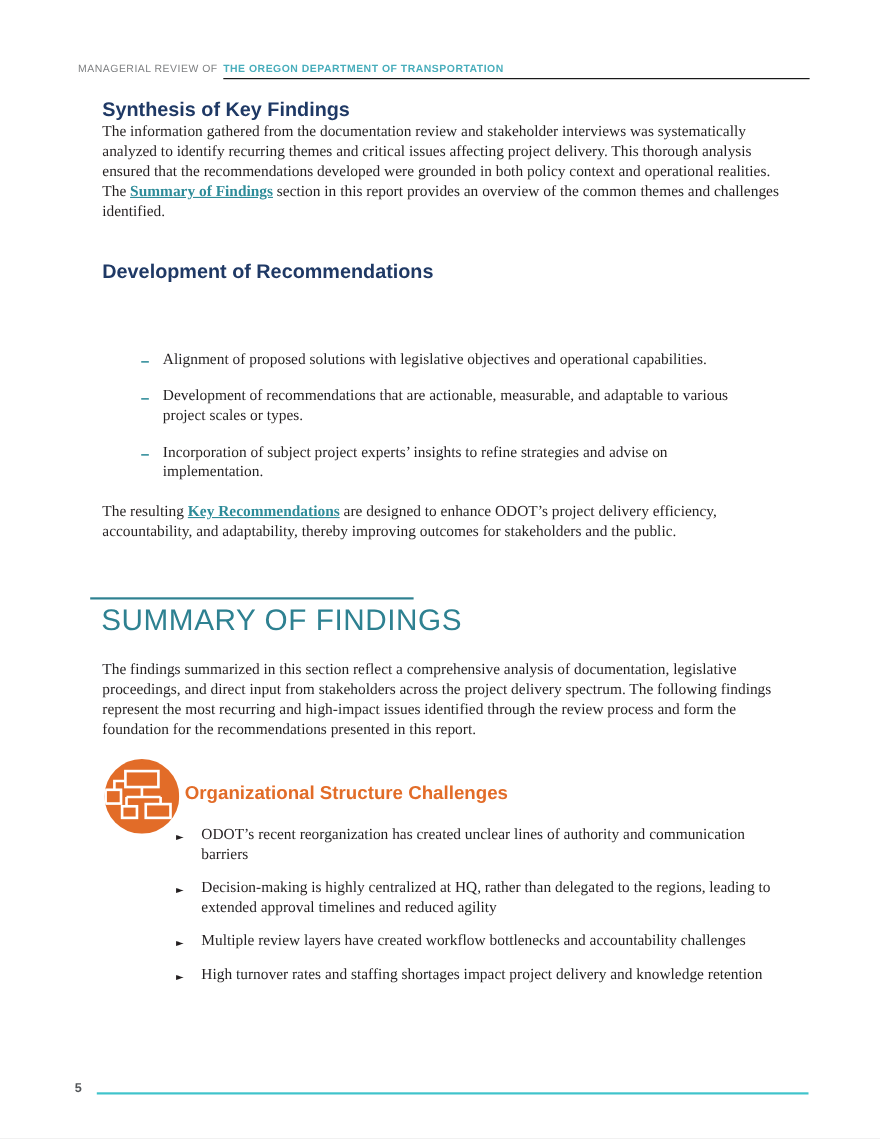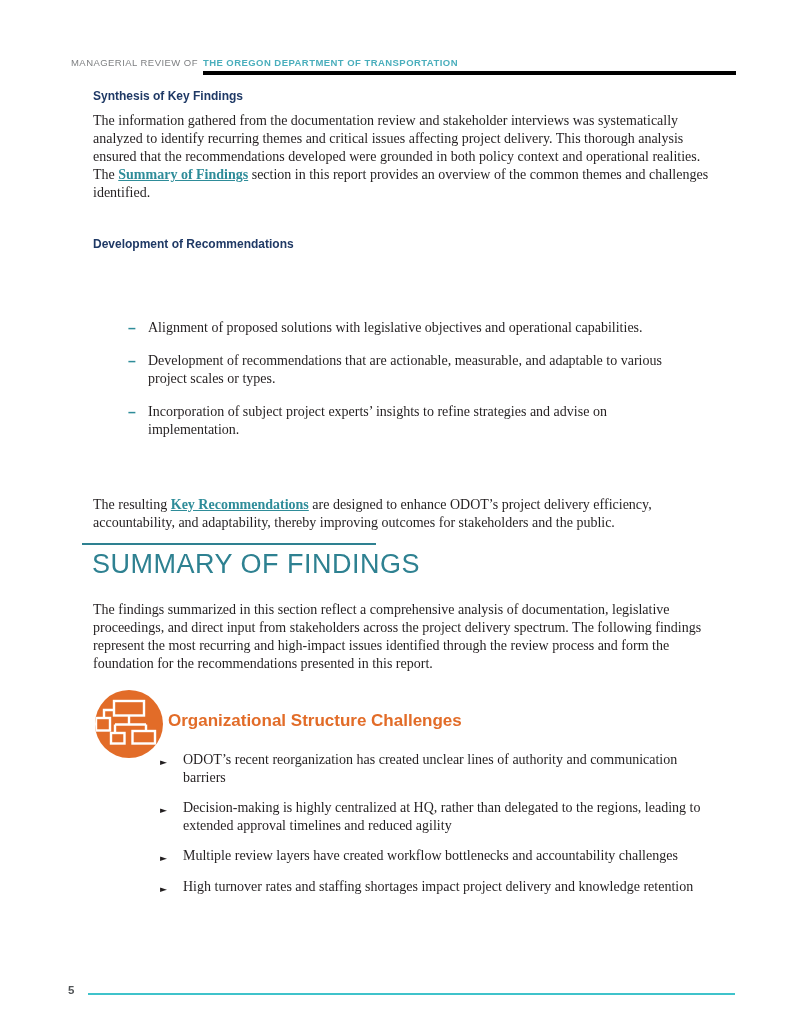--- a/index.html
+++ b/index.html
@@ -13,27 +13,27 @@
     color:#231f20;
   }
   
   .header {
     position:absolute; top:33px; left:71px; right:64px;
     display:flex; align-items:baseline;
     font-family:"Liberation Sans", sans-serif;
     font-size:9.5px; letter-spacing:0.45px;margin-top:24px;
   }
   .hdr-prefix { color:#7d7f81; white-space:pre; margin-right:5px; }
-  .hdr-title-wrap { flex:1; border-bottom:4px solid #000000; padding-bottom:3px; }
+  .hdr-title-wrap { flex:1; border-bottom:1px solid #000000; padding-bottom:3px; }
   .hdr-title { color:#49aebc; font-weight:bold; }
   
   .h-sub {
     position:absolute; left:93px; margin:0;
     font-family:"Liberation Sans", sans-serif;
-    font-size:12px; font-weight:bold; color:#1f3965;
+    font-size:18px; font-weight:bold; color:#1f3965;
   }
   
   .para {
     position:absolute; left:93px; width:632px; margin:0;
     font-size:14px; line-height:18px;
   }
   .tlink {
     color:#2e8c99; font-weight:bold; text-decoration:underline;
     text-decoration-color:#2e8c99; cursor:pointer;
   }
@@ -82,21 +82,21 @@
   .footer-rule {
     position:absolute; top:993px; left:88px; width:647px; height:2px;
     background:#3fc3cb;
   }
   
   #h-synthesis   { top:89px; }
   #p-synthesis   { top:112px; }
   #h-development { top:237px; }
   #p-development { top:260px; }
   #ul-development{ top:319px; }
-  #p-resulting   { top:457px;margin-top:39px; }
+  #p-resulting   { top:457px; }
   #p-summary     { top:601px; }
 </style>
 </head>
 <body>
 
 <div class="page">
 
   <div class="header">
     <span class="hdr-prefix">MANAGERIAL REVIEW OF</span>
     <span class="hdr-title-wrap"><span class="hdr-title">THE OREGON DEPARTMENT OF TRANSPORTATION</span></span>

